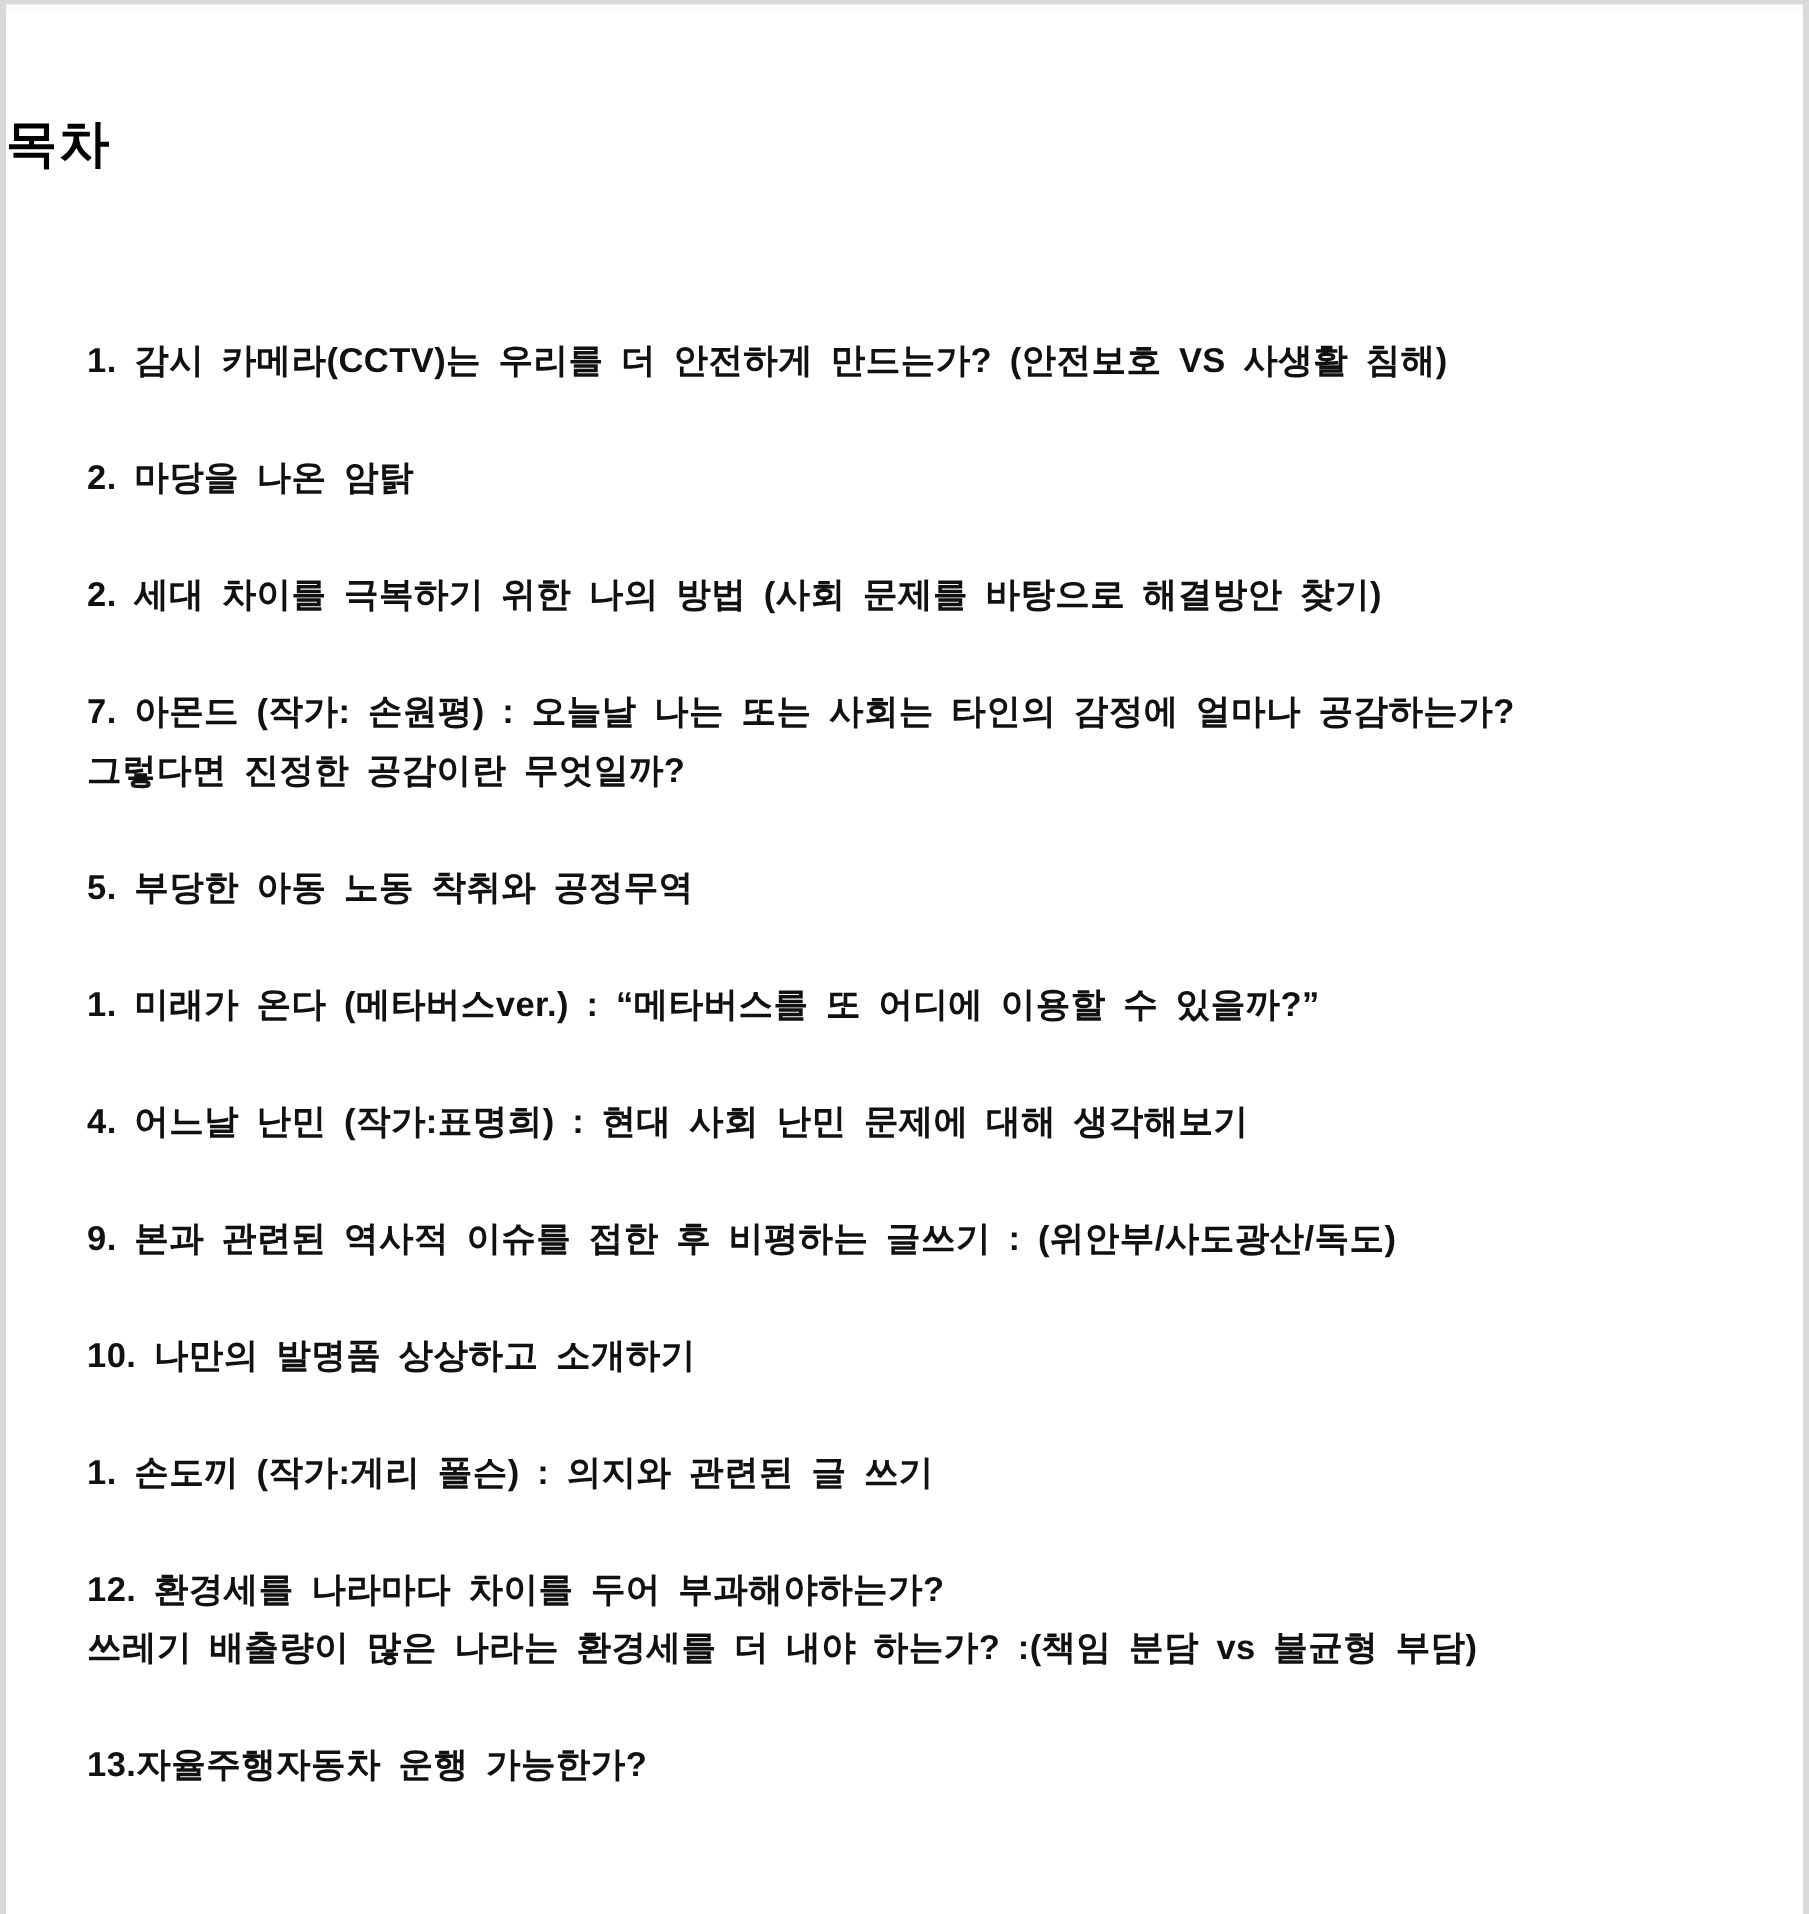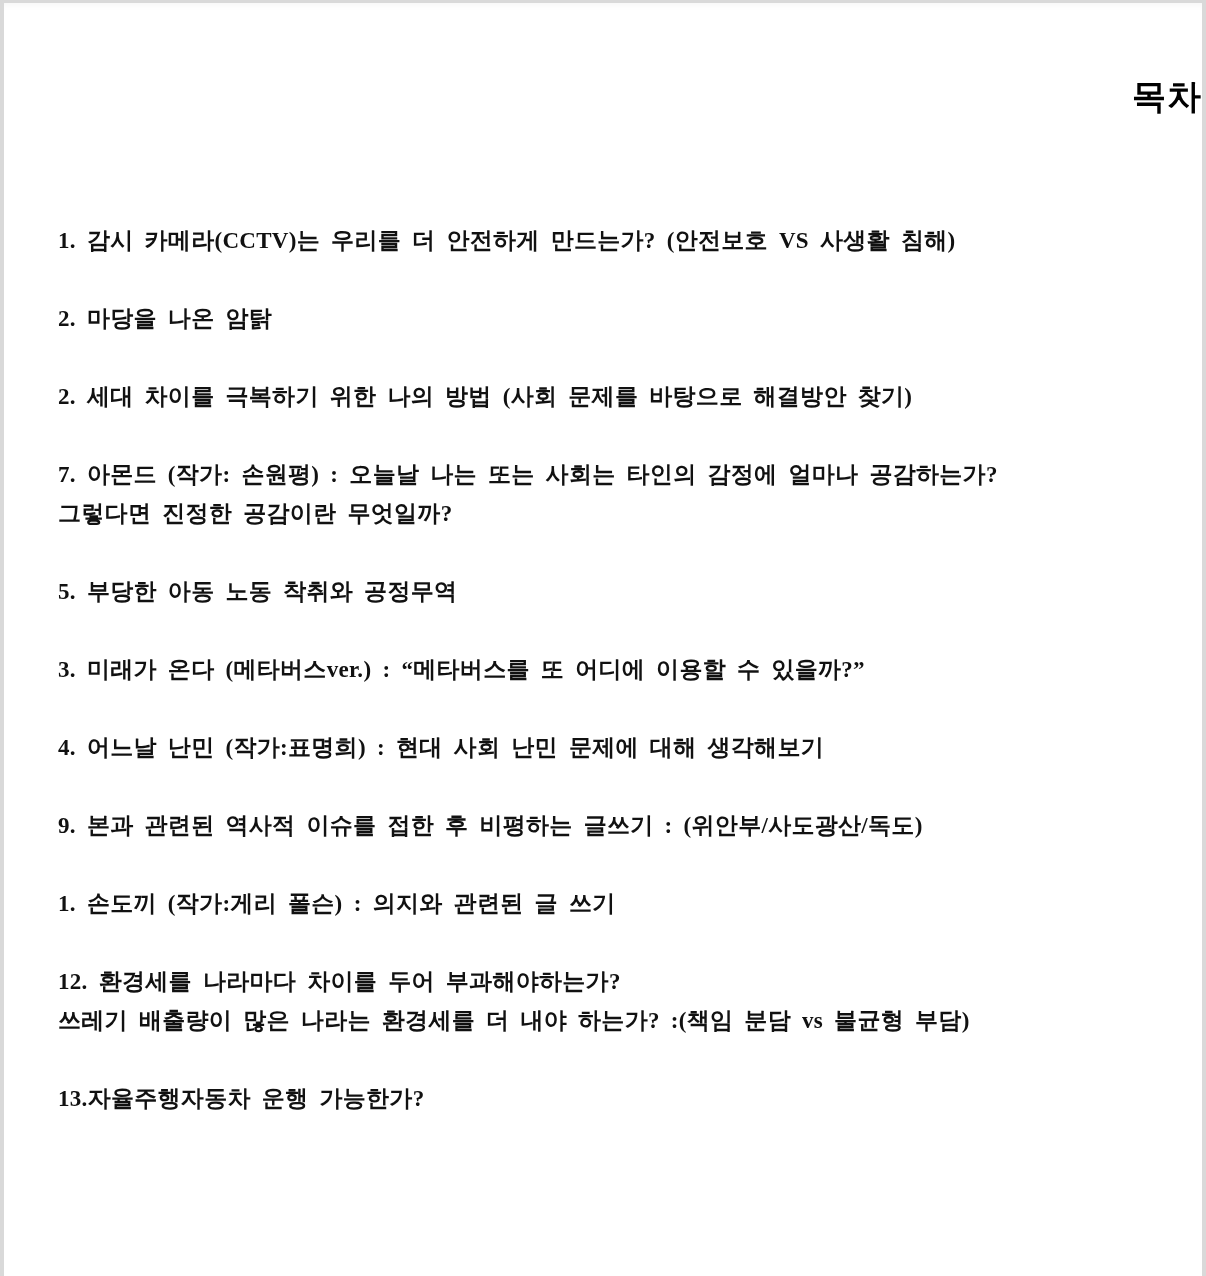--- a/index.html
+++ b/index.html
@@ -20,38 +20,38 @@
       width: 1198px;
       height: 1280px;
       background: #ffffff;
       box-shadow: inset 0 8px 10px -8px rgba(0,0,0,0.06);
     }
     .title {
       position: absolute;
       left: 0;
       right: 0;
       top: 50px;
-      text-align: right;
+      text-align: left;
       font-family: "DejaVu Sans", sans-serif;
       font-weight: bold;
       font-size: 34px;
       line-height: 40px;
       color: #000;
       letter-spacing: 1px;
     }
     .toc {
       position: absolute;
       left: 54px;
       top: 218px;
       margin: 0;
       padding: 0;
       list-style: none;
     }
     .toc-item {
-      font-family: Liberation Serif, serif;
+      font-family: Liberation Sans, sans-serif;
       font-weight: bold;
       font-size: 23px;
       line-height: 39px;
       color: #111;
       white-space: nowrap;
       word-spacing: 5px;
       letter-spacing: 0.3px;
       margin-bottom: 39px;
     }
     .toc-item .line { display: block; }
@@ -73,27 +73,30 @@
       <span class="line">2. 세대 차이를 극복하기 위한 나의 방법 (사회 문제를 바탕으로 해결방안 찾기)</span>
     </li>
     <li class="toc-item">
       <span class="line">7. 아몬드 (작가: 손원평) : 오늘날 나는 또는 사회는 타인의 감정에 얼마나 공감하는가?</span>
       <span class="line">그렇다면 진정한 공감이란 무엇일까?</span>
     </li>
     <li class="toc-item">
       <span class="line">5. 부당한 아동 노동 착취와 공정무역</span>
     </li>
     <li class="toc-item">
-      <span class="line">3. 미래가 온다 (메타버스ver.) : “메타버스를 또 어디에 이용할 수 있을까?”</span>
+      <span class="line">1. 미래가 온다 (메타버스ver.) : “메타버스를 또 어디에 이용할 수 있을까?”</span>
     </li>
     <li class="toc-item">
       <span class="line">4. 어느날 난민 (작가:표명희) : 현대 사회 난민 문제에 대해 생각해보기</span>
     </li>
     <li class="toc-item">
       <span class="line">9. 본과 관련된 역사적 이슈를 접한 후 비평하는 글쓰기 : (위안부/사도광산/독도)</span>
+    </li>
+    <li class="toc-item">
+      <span class="line">10. 나만의 발명품 상상하고 소개하기</span>
     </li>
     <li class="toc-item">
       <span class="line">1. 손도끼 (작가:게리 폴슨) : 의지와 관련된 글 쓰기</span>
     </li>
     <li class="toc-item">
       <span class="line">12. 환경세를 나라마다 차이를 두어 부과해야하는가?</span>
       <span class="line">쓰레기 배출량이 많은 나라는 환경세를 더 내야 하는가? :(책임 분담 vs 불균형 부담)</span>
     </li>
     <li class="toc-item">
       <span class="line">13.자율주행자동차 운행 가능한가?</span>

